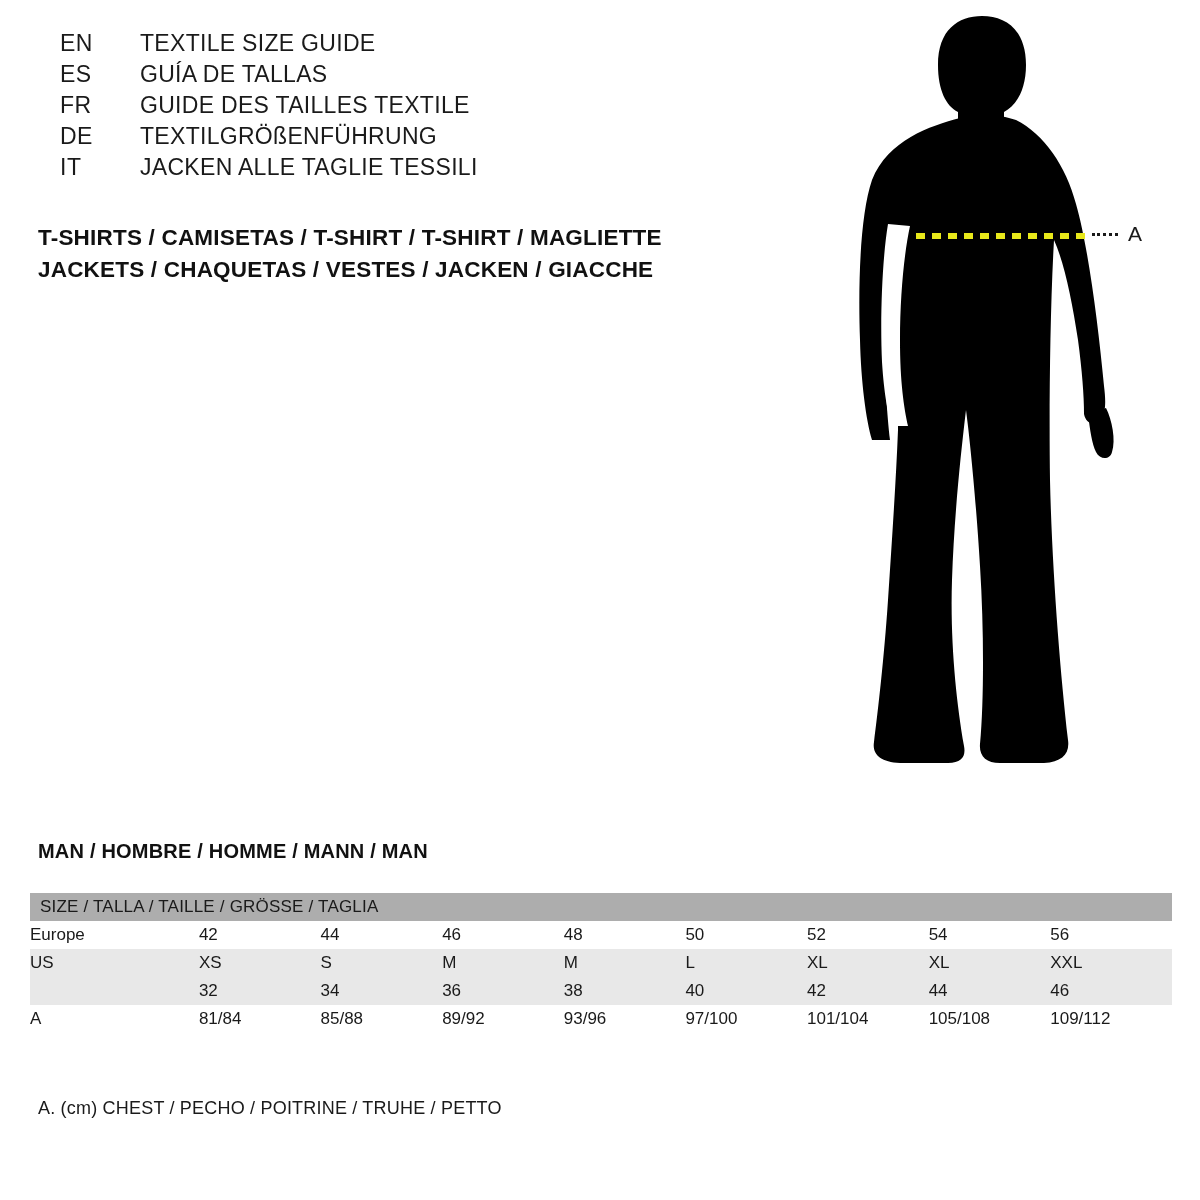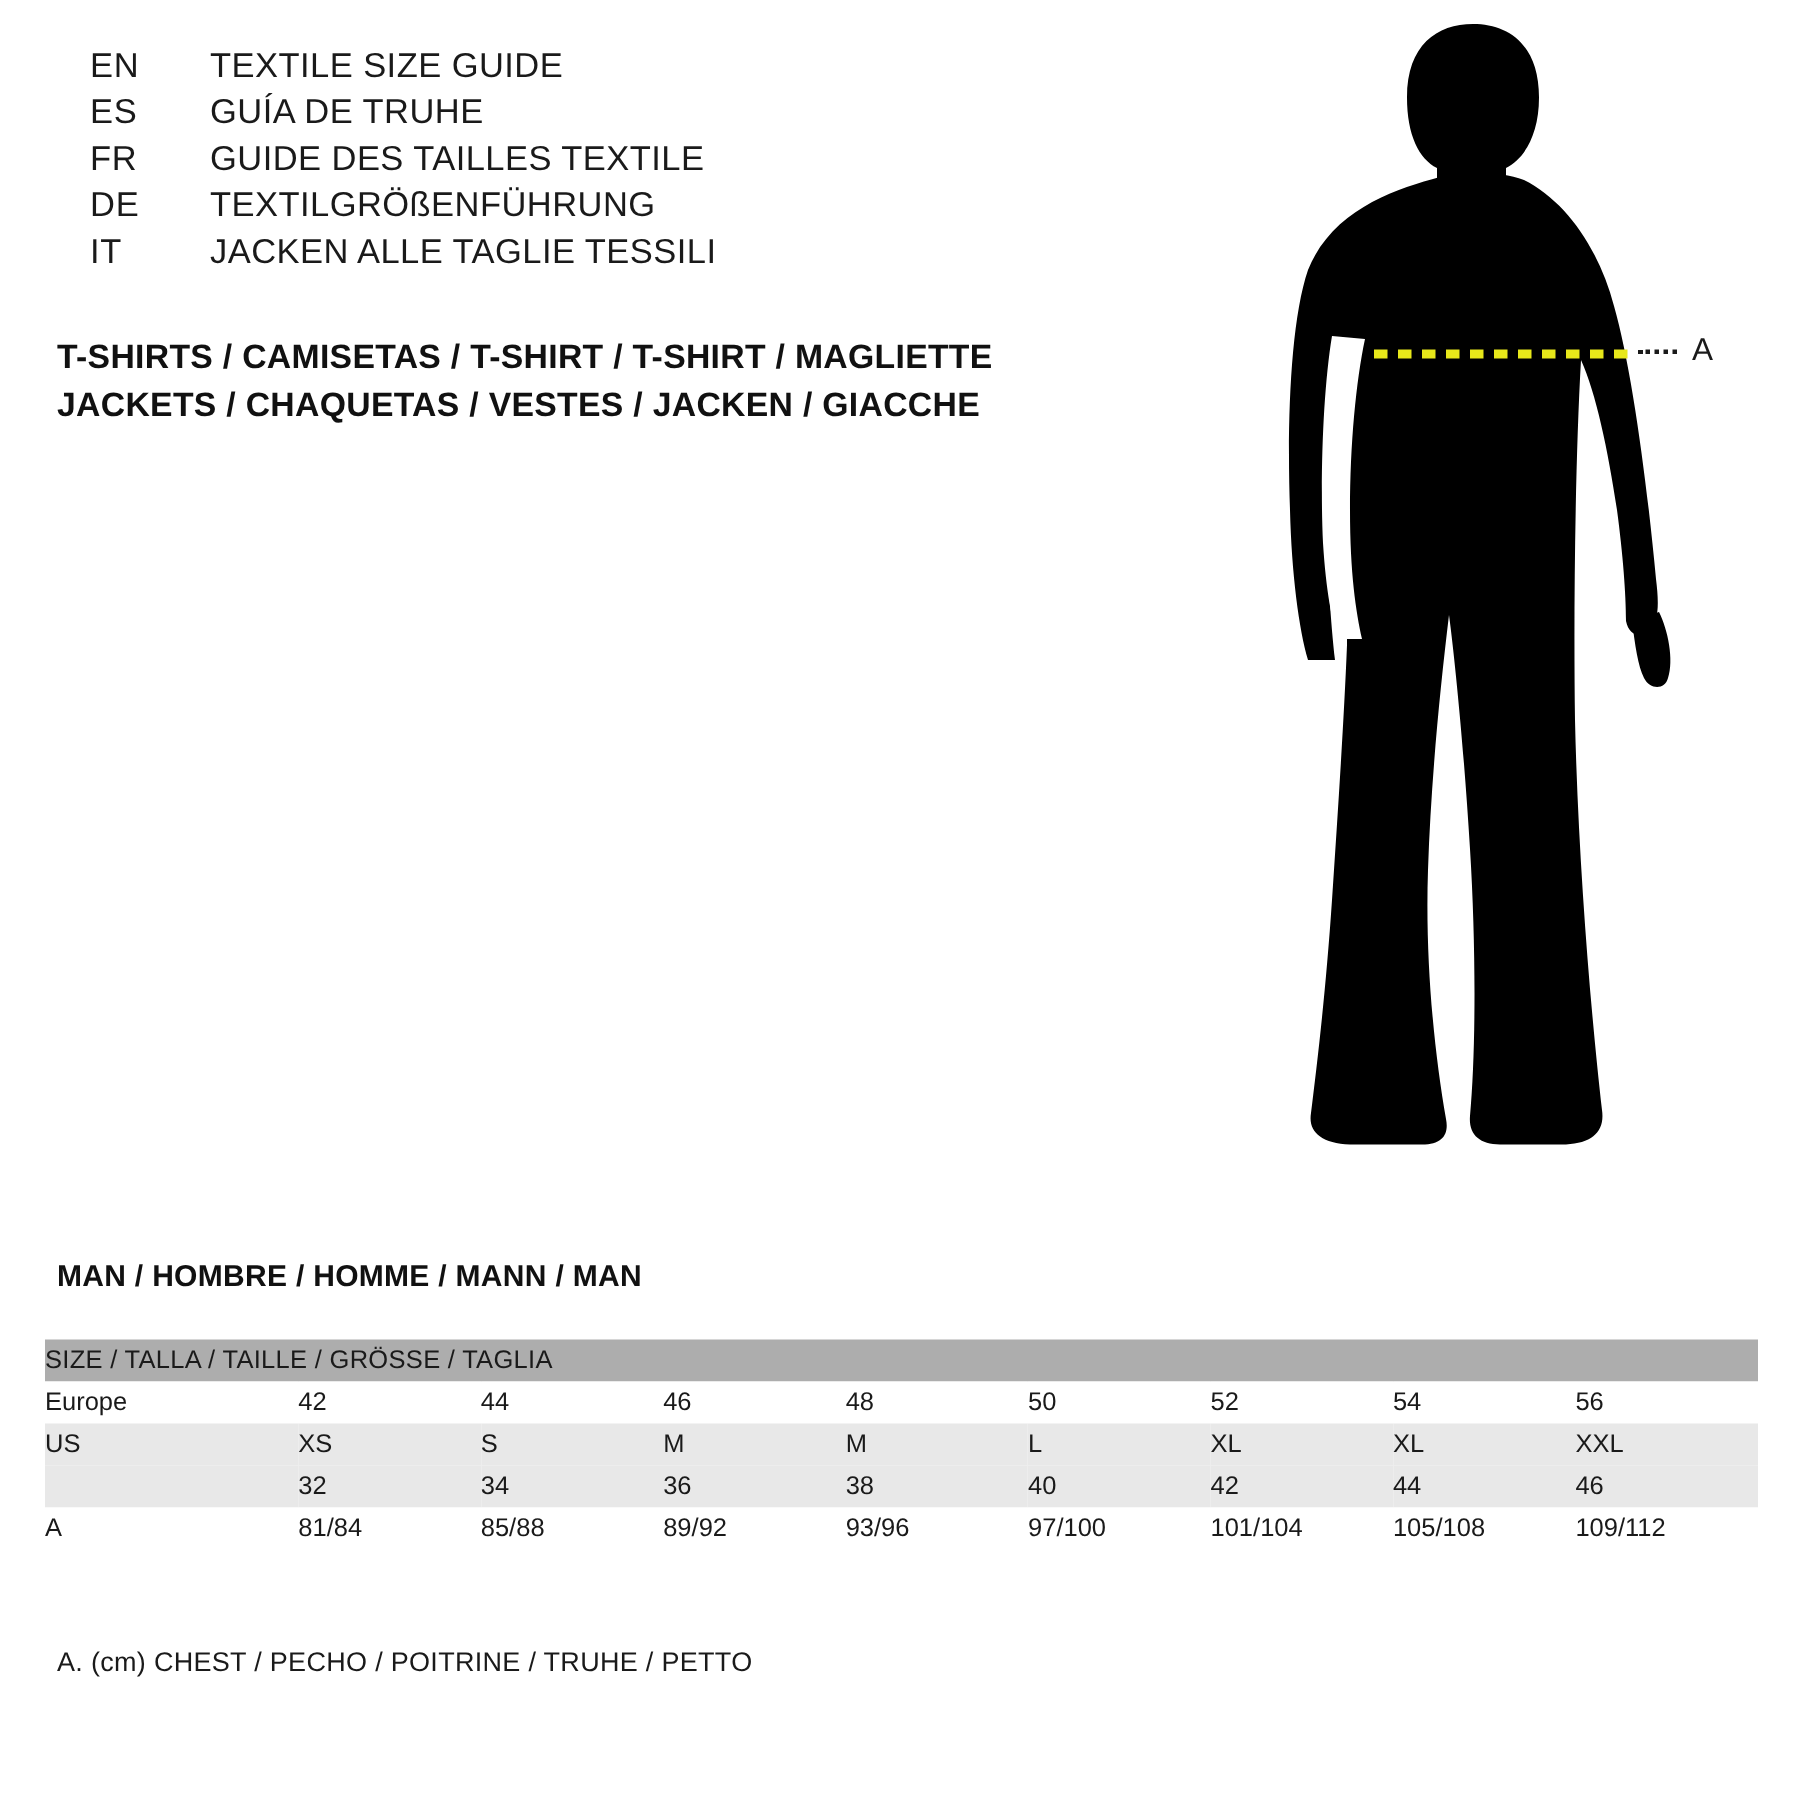--- a/index.html
+++ b/index.html
@@ -107,21 +107,21 @@
   table.size-table th,
   table.size-table td {
     padding: 0;
     height: 28px;
     font-weight: normal;
     text-align: left;
     vertical-align: middle;
   }
   table.size-table th.header-cell {
     text-align: left;
-    padding-left: 0;
+    padding-left: 10px;
     font-size: 17px;
     letter-spacing: 0.2px;
   }
   tr.header-row { background: #adadad; }
   tr.row-shade { background: #e8e8e8; }
   tr.row-plain { background: #ffffff; }
   td.label-cell {
     text-align: left;
     padding-left: 10px;
     width: 168px;
@@ -141,21 +141,21 @@
 </head>
 <body>
 
 <div class="lang-block">
   <div class="lang-row">
     <span class="lang-code">EN</span>
     <span class="lang-text">TEXTILE SIZE GUIDE</span>
   </div>
   <div class="lang-row">
     <span class="lang-code">ES</span>
-    <span class="lang-text">GUÍA DE TRUHE</span>
+    <span class="lang-text">GUÍA DE TALLAS</span>
   </div>
   <div class="lang-row">
     <span class="lang-code">FR</span>
     <span class="lang-text">GUIDE DES TAILLES TEXTILE</span>
   </div>
   <div class="lang-row">
     <span class="lang-code">DE</span>
     <span class="lang-text">TEXTILGRÖßENFÜHRUNG</span>
   </div>
   <div class="lang-row">

